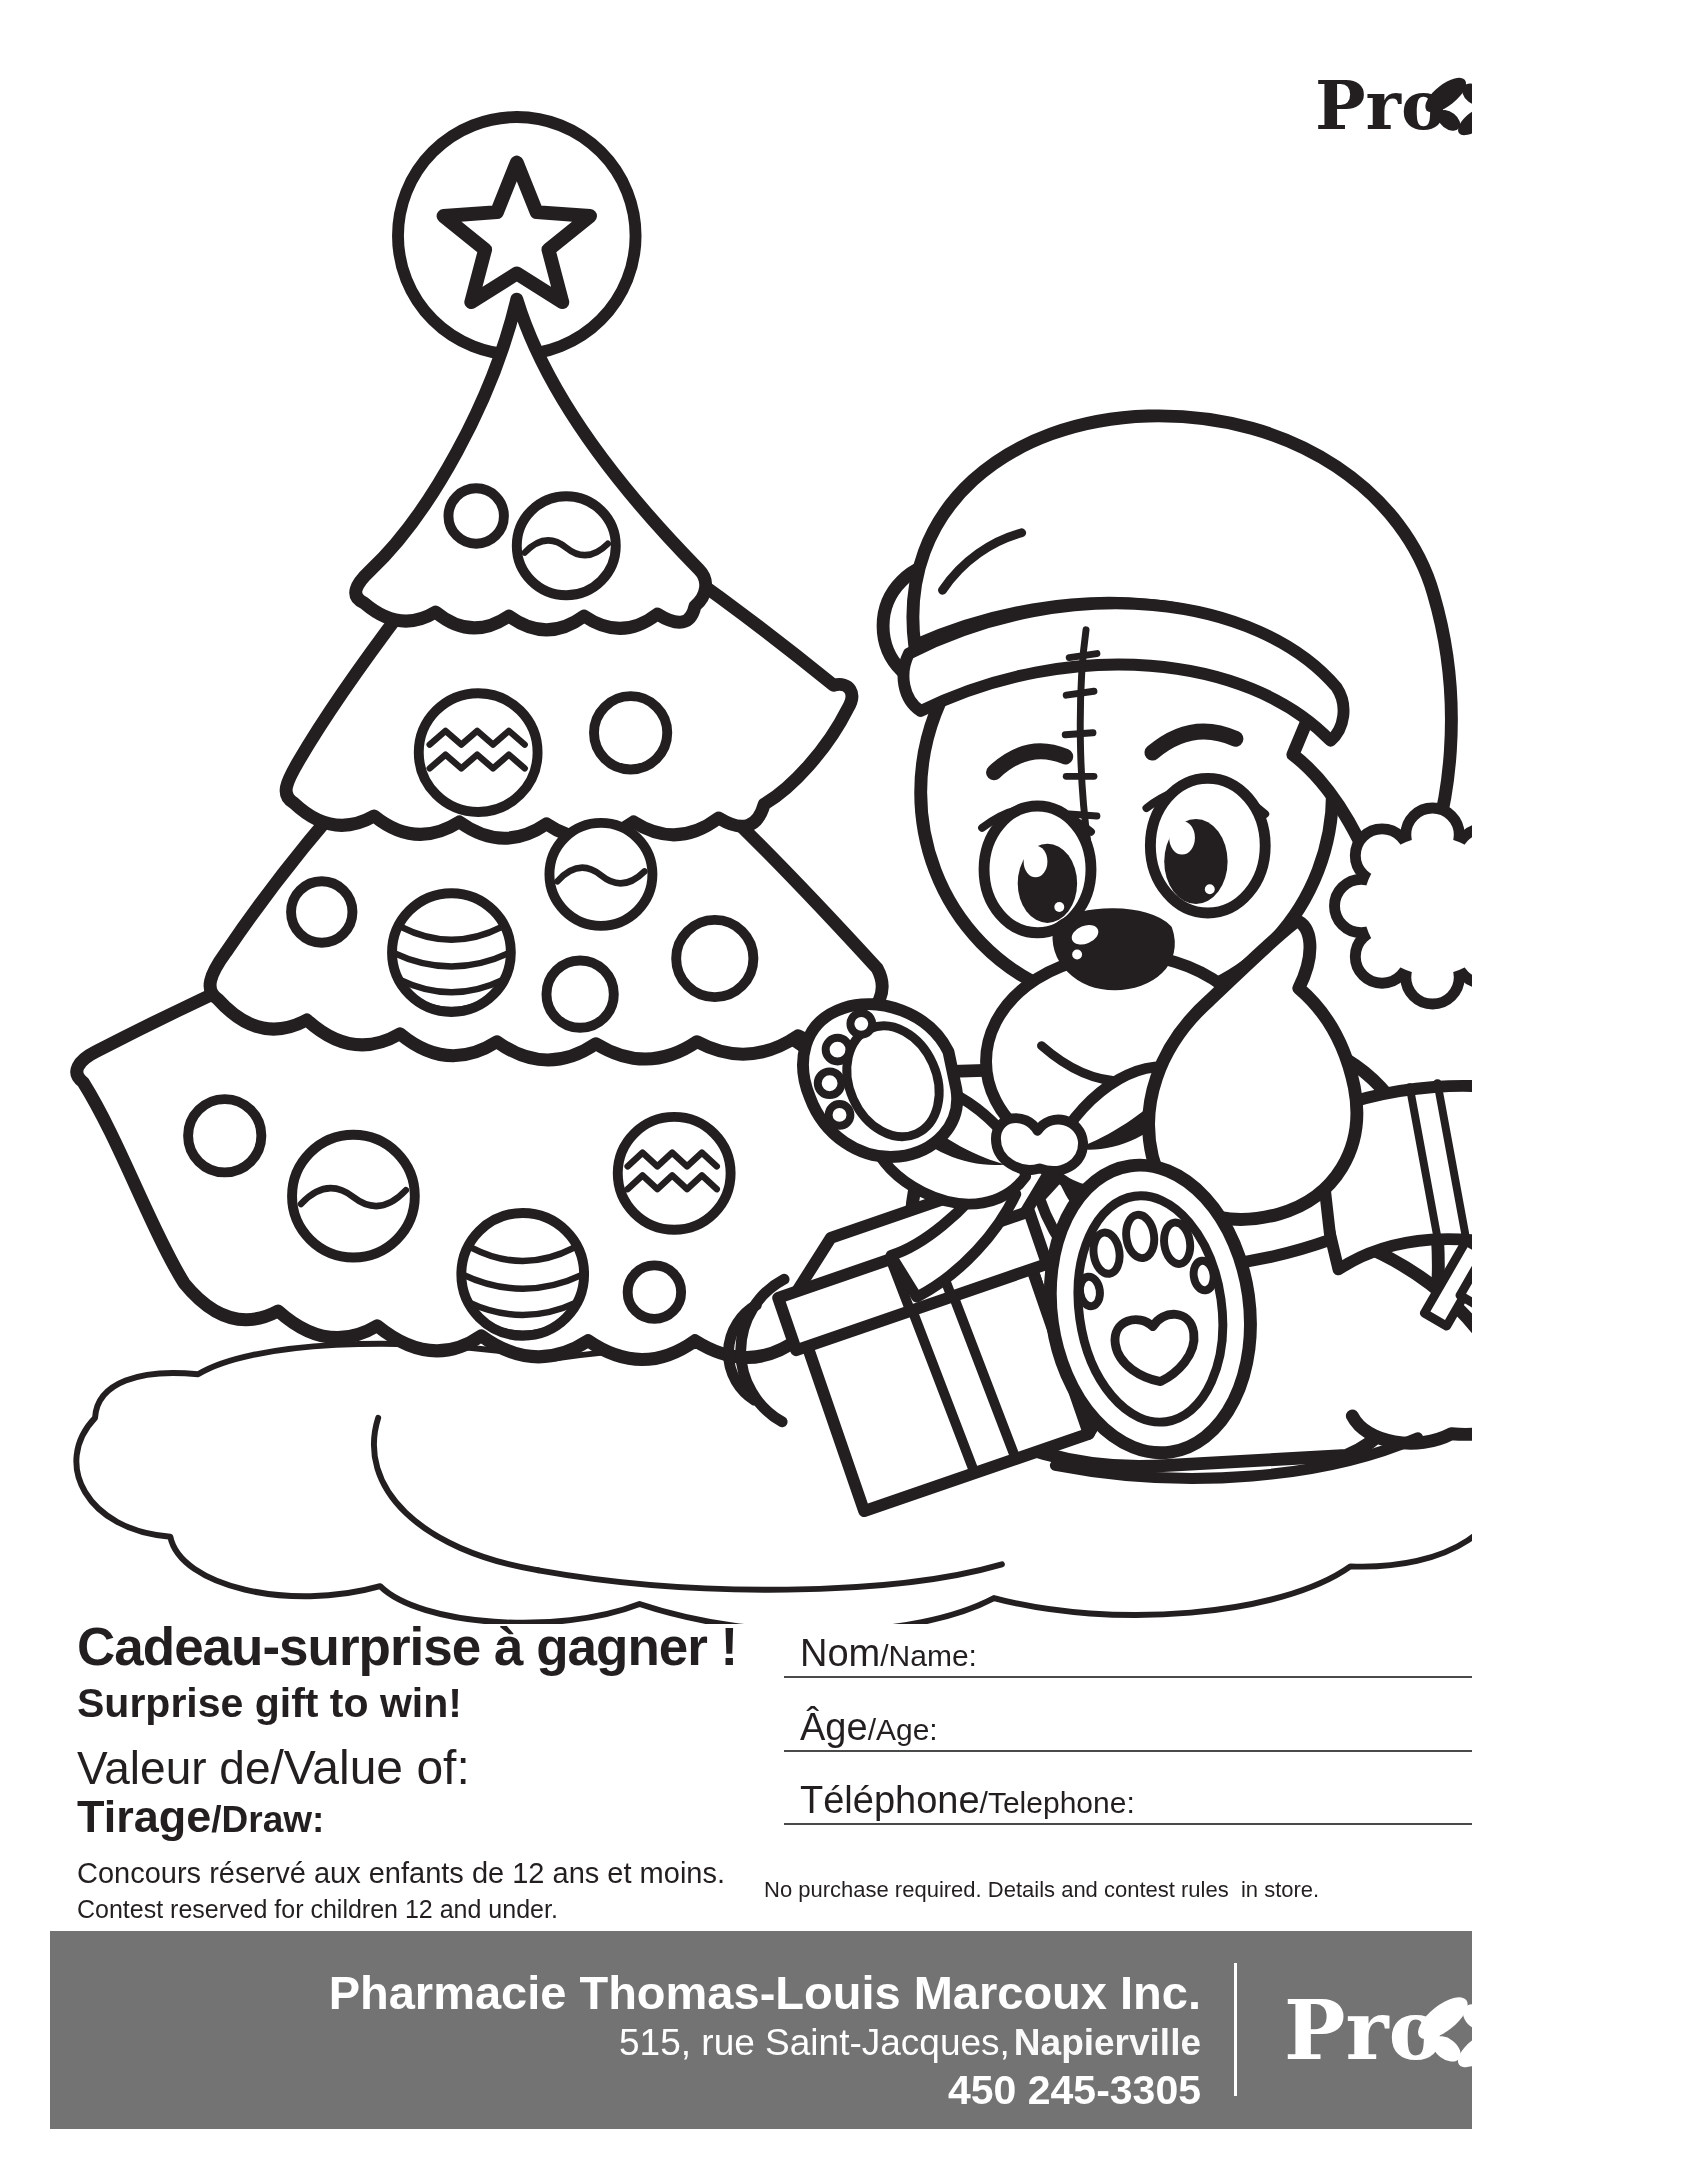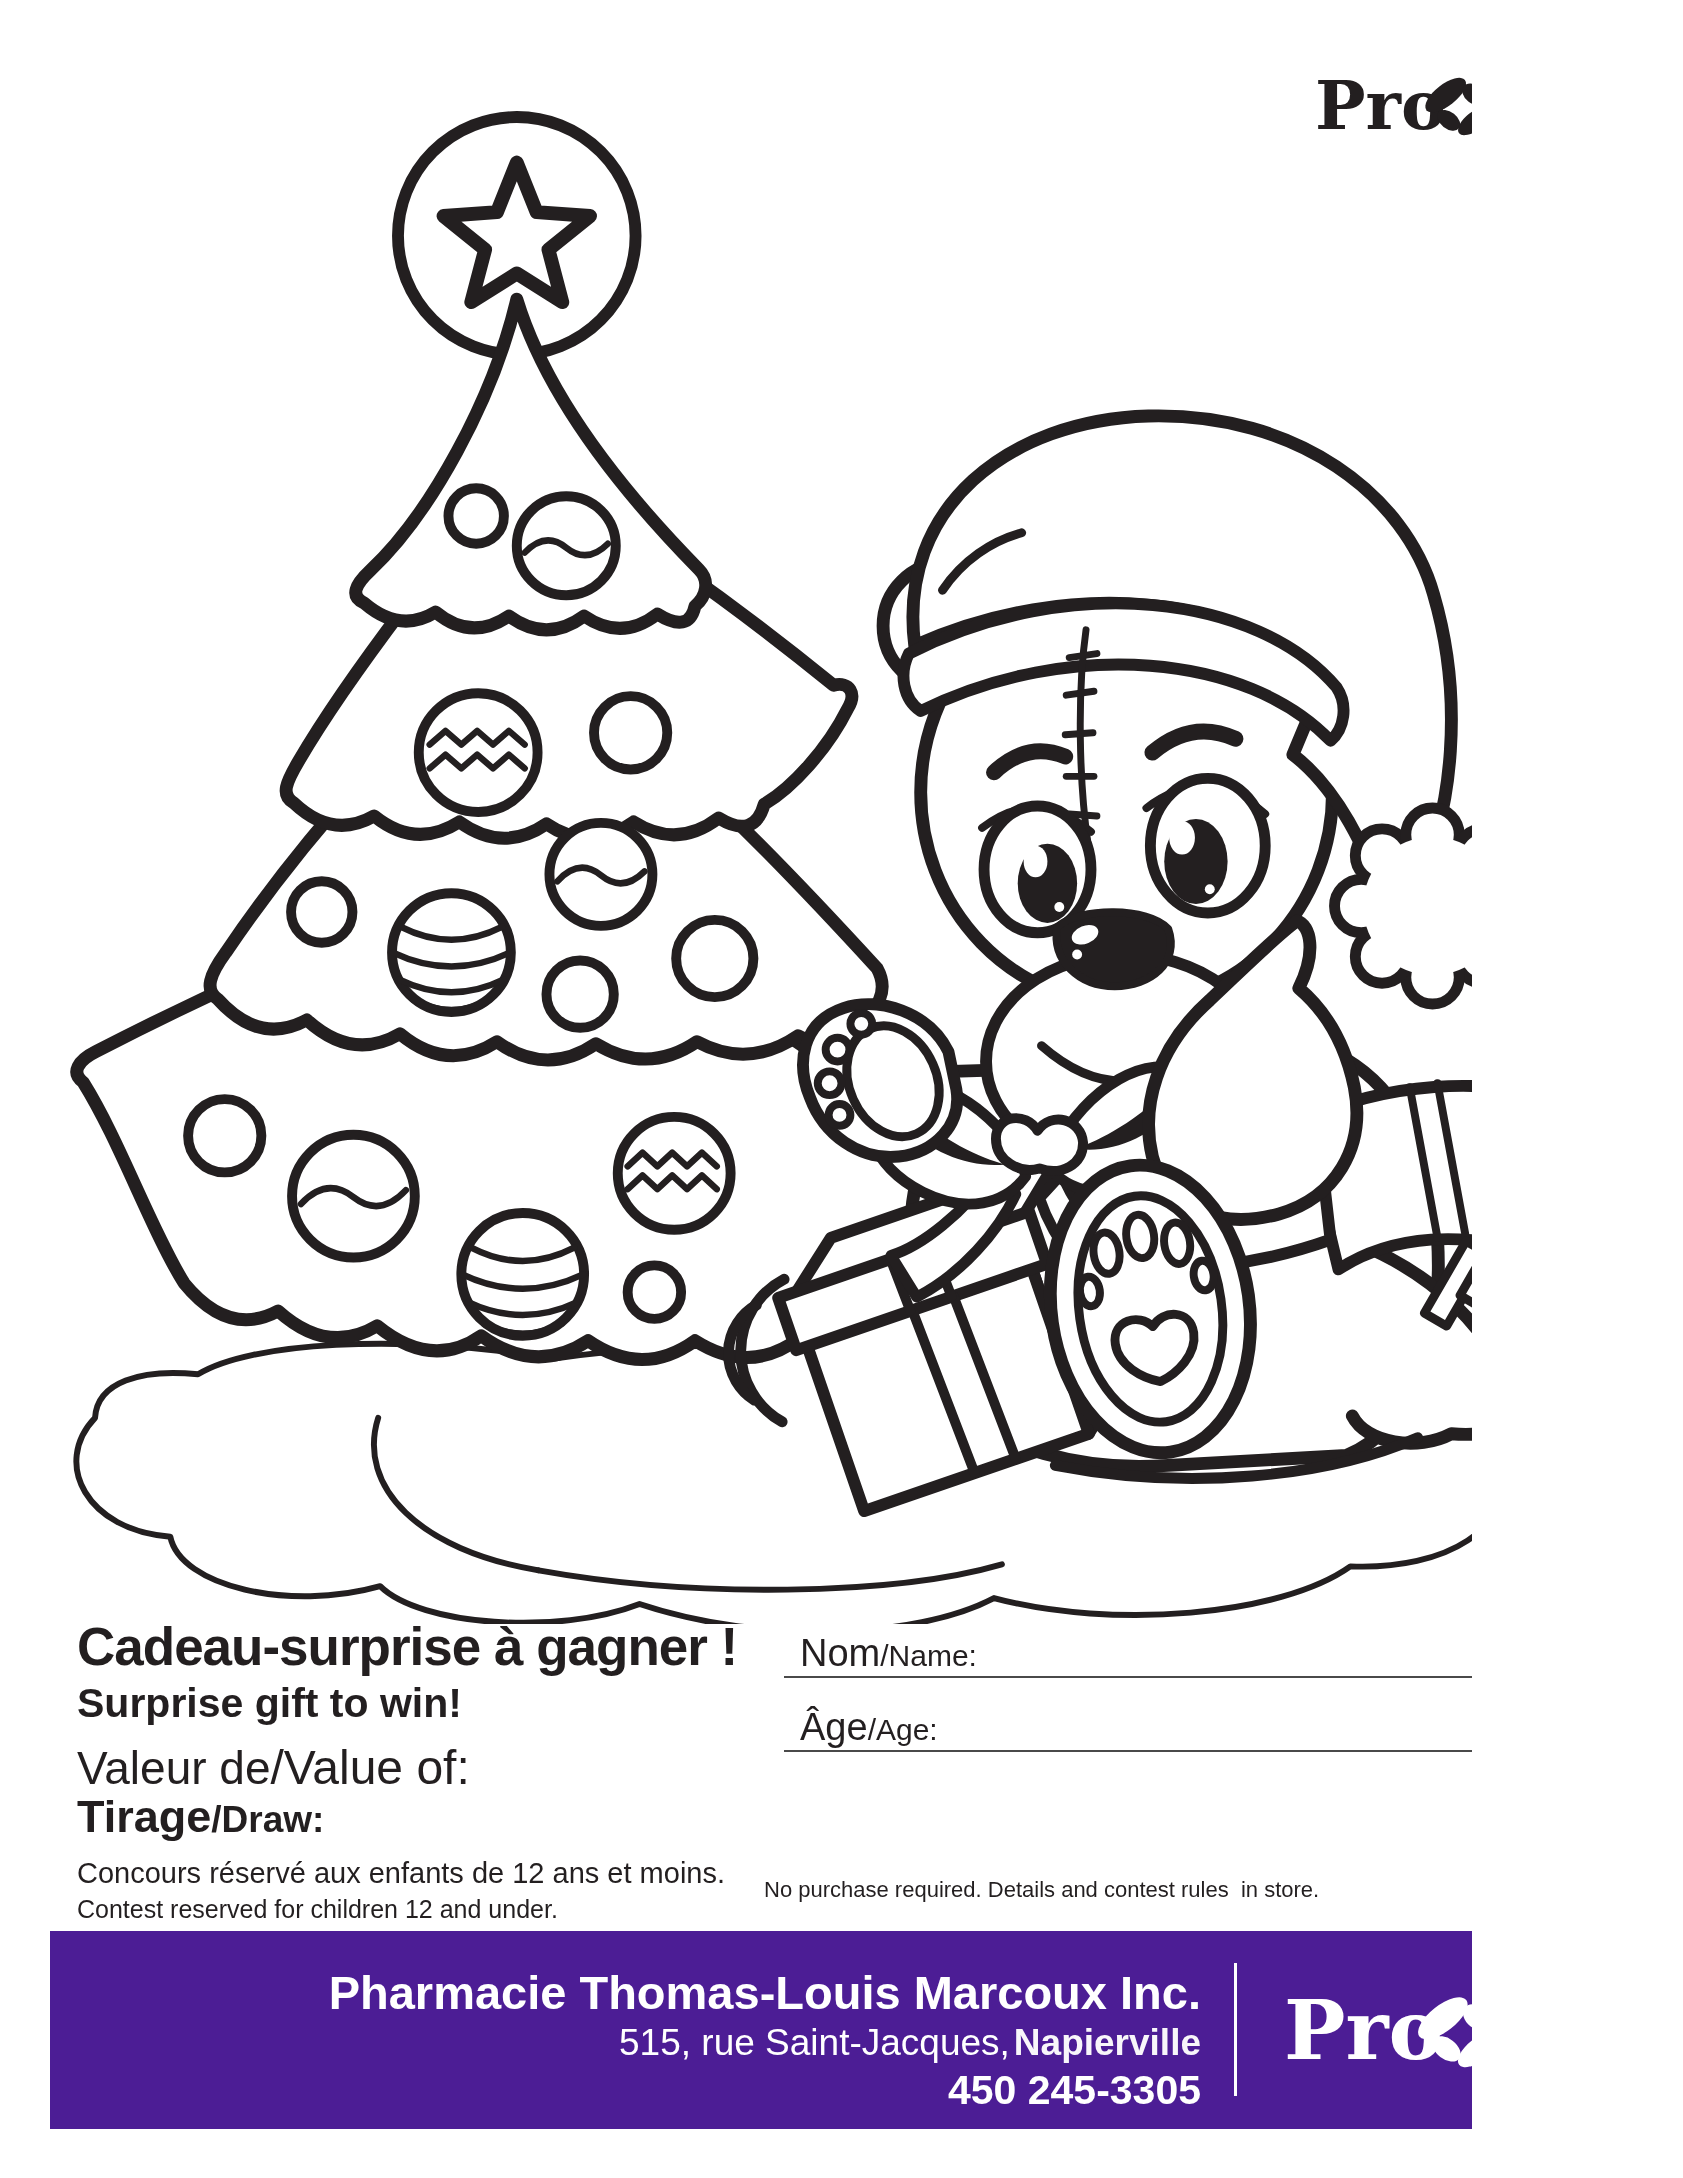--- a/index.html
+++ b/index.html
@@ -15,21 +15,21 @@
   .tirage-line{left:77px;top:1794px;font-size:45px;font-weight:bold;line-height:1;text-align:right;}
   .tirage-line .en{font-size:37px;}
   .rules-fr{left:77px;top:1859px;font-size:29px;line-height:1;}
   .rules-en{left:77px;top:1897px;font-size:25px;line-height:1;text-align:right;}
   .field{position:absolute;left:784px;width:818px;height:50px;border-bottom:2.5px solid #4a4a4a;}
   .field .lbl{position:absolute;left:16px;bottom:4px;font-size:38px;font-weight:400;line-height:1;}
   .field .lbl .en{font-size:30px;}
   .f1{top:1626px;} .f2{top:1700px;} .f3{top:1773px;}
   .legal-fr{left:784px;top:1847px;font-size:26px;line-height:1;}
   .legal-en{left:764px;top:1879px;font-size:22px;line-height:1;white-space:pre-wrap;}
-  .bar{position:absolute;left:50px;top:1931px;width:1584px;height:198px;background:#4c1d95;color:#fff;}
+  .bar{position:absolute;left:50px;top:1931px;width:1584px;height:198px;background:#737373;color:#fff;}
   .bar-text{position:absolute;right:433px;top:34px;text-align:right;line-height:1.2;}
   .bar-line1{font-size:47px;font-weight:bold;}
   .bar-line2{font-size:37px;font-weight:400;}
   .bar-line2 .city{font-weight:700;opacity:.96;margin-left:4px;}
   .bar-line3{font-size:41px;font-weight:bold;}
   .bar-divider{position:absolute;left:1184px;top:32px;width:3px;height:133px;background:#fff;}
   .bar-logo{position:absolute;left:1234px;top:46px;width:327px;height:103px;}
   .ink{color:#231f20;}
 </style>
 </head>
@@ -295,20 +295,23 @@
   <div class="abs tirage-line"><span>Tirage</span><span class="en">/Draw:</span></div>
   <div class="abs rules-fr">Concours réservé aux enfants de 12 ans et moins.</div>
   <div class="abs rules-en">Contest reserved for children 12 and under.</div>
 
   <div class="field f1">
     <div class="lbl"><span>Nom</span><span class="en">/Name:</span></div>
   </div>
   <div class="field f2">
     <div class="lbl"><span>Âge</span><span class="en">/Age:</span></div>
   </div>
+  <div class="field f3">
+    <div class="lbl"><span>Téléphone</span><span class="en">/Telephone:</span></div>
+  </div>
   <div class="abs legal-en">No purchase required. Details and contest rules  in store.</div>
 
   <footer class="bar">
     <div class="bar-text">
       <div class="bar-line1">Pharmacie Thomas-Louis Marcoux Inc.</div>
       <div class="bar-line2"><span>515, rue Saint-Jacques,</span><span class="city">Napierville</span></div>
       <div class="bar-line3">450 245-3305</div>
     </div>
     <div class="bar-divider"></div>
     <svg class="bar-logo" viewBox="0 0 352 110" style="color:#ffffff;">

